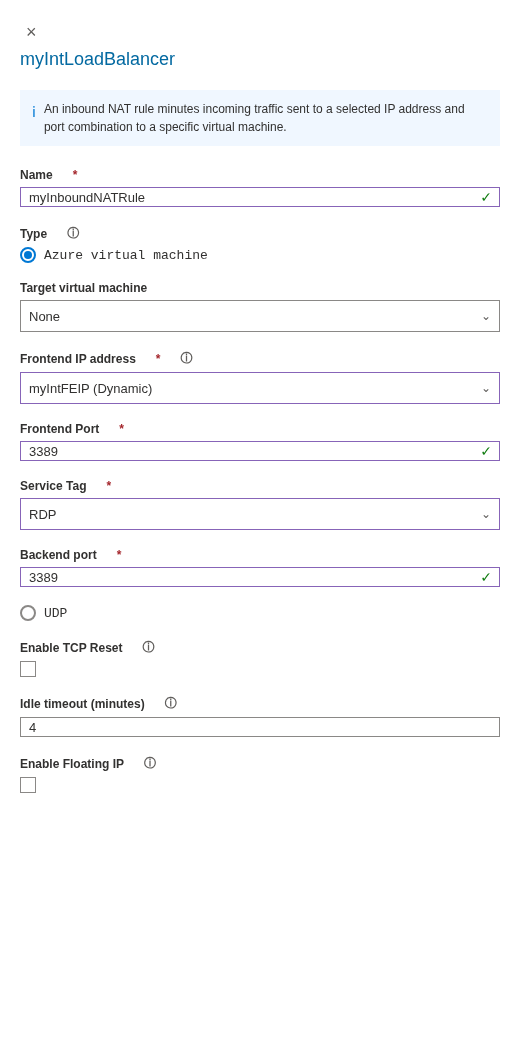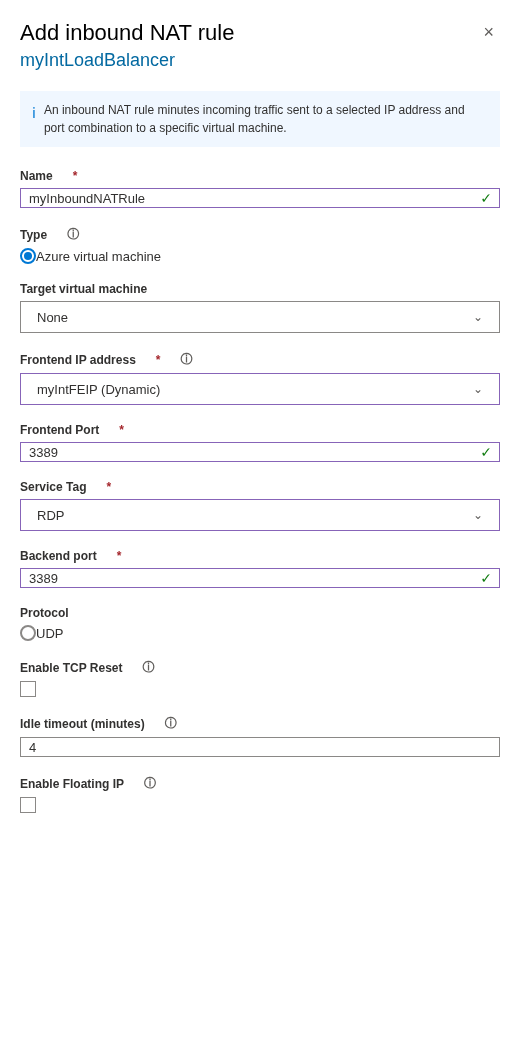--- a/index.html
+++ b/index.html
@@ -103,39 +103,41 @@
       width: 100%;
     }
     .dropdown-btn {
       width: 100%;
       height: 32px;
       border: 1px solid #8a8886;
       background: #fff;
       display: flex;
       align-items: center;
       justify-content: space-between;
-      padding: 0 16px;
+      padding: 0 8px;
       cursor: pointer;
       font-size: 13px;
       color: #323130;
       text-align: left;
     }
     .dropdown-arrow {
       color: #605e5c;
       font-size: 12px;
     }
     .radio-group {
       display: flex;
       flex-direction: column;
       gap: 8px;
     }
     .radio-item {
       display: flex;
       align-items: center;
-      cursor: pointer;
+      gap: 8px;
+      cursor: pointer;
+      font-family: Liberation Mono, monospace;
     }
     .radio-circle {
       width: 16px;
       height: 16px;
       border-radius: 50%;
       border: 2px solid #8a8886;
       display: flex;
       align-items: center;
       justify-content: center;
       flex-shrink: 0;
@@ -172,21 +174,20 @@
       cursor: pointer;
     }
     .purple-border {
       border-color: #8764b8 !important;
     }
   </style>
 </head>
 <body>
 
 <div class="header">
-  <h1 class="title">Add inbound NAT rule</h1>
   <button class="close-btn">×</button>
 </div>
 <div class="subtitle">myIntLoadBalancer</div>
 
 <div class="info-box">
   <span class="info-icon">ℹ</span>
   <span class="info-text">An inbound NAT rule minutes incoming traffic sent to a selected IP address and port combination to a specific virtual machine.</span>
 </div>
 
 <div class="field-group">
@@ -268,23 +269,20 @@
     <span>Backend port</span>
     <span class="required">*</span>
   </div>
   <div class="input-wrapper">
     <input class="text-input purple-border" type="text" value="3389" style="">
     <span class="input-check">✓</span>
   </div>
 </div>
 
 <div class="field-group">
-  <div class="field-label">
-    <span>Protocol</span>
-  </div>
   <div class="radio-group">
     <label class="radio-item">
       <div class="radio-circle"></div>
       <span class="radio-label">UDP</span>
     </label>
   </div>
 </div>
 
 <div class="field-group">
   <div class="field-label">

